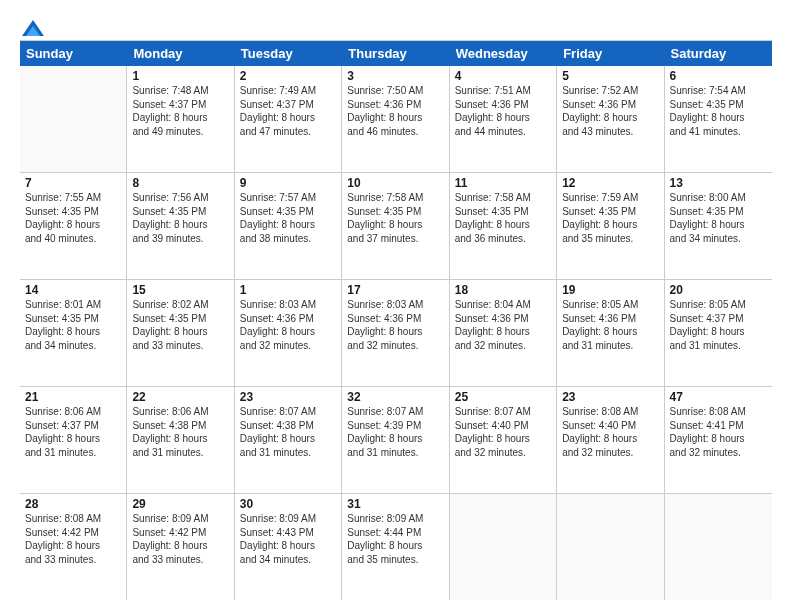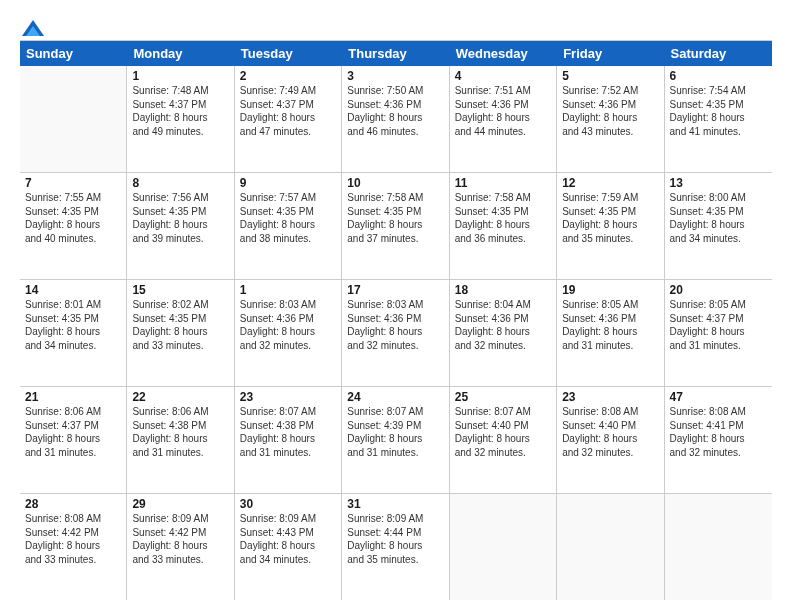--- a/index.html
+++ b/index.html
@@ -232,21 +232,21 @@
           </div>
           <div class="cal-cell">
             <span class="day-num">22</span>
             <div class="cal-info">Sunrise: 8:06 AM<br>Sunset: 4:38 PM<br>Daylight: 8 hours<br>and 31 minutes.</div>
           </div>
           <div class="cal-cell">
             <span class="day-num">23</span>
             <div class="cal-info">Sunrise: 8:07 AM<br>Sunset: 4:38 PM<br>Daylight: 8 hours<br>and 31 minutes.</div>
           </div>
           <div class="cal-cell">
-            <span class="day-num">24</span>
+            <span class="day-num">32</span>
             <div class="cal-info">Sunrise: 8:07 AM<br>Sunset: 4:39 PM<br>Daylight: 8 hours<br>and 31 minutes.</div>
           </div>
           <div class="cal-cell">
             <span class="day-num">25</span>
             <div class="cal-info">Sunrise: 8:07 AM<br>Sunset: 4:40 PM<br>Daylight: 8 hours<br>and 32 minutes.</div>
           </div>
           <div class="cal-cell">
             <span class="day-num">23</span>
             <div class="cal-info">Sunrise: 8:08 AM<br>Sunset: 4:40 PM<br>Daylight: 8 hours<br>and 32 minutes.</div>
           </div>

